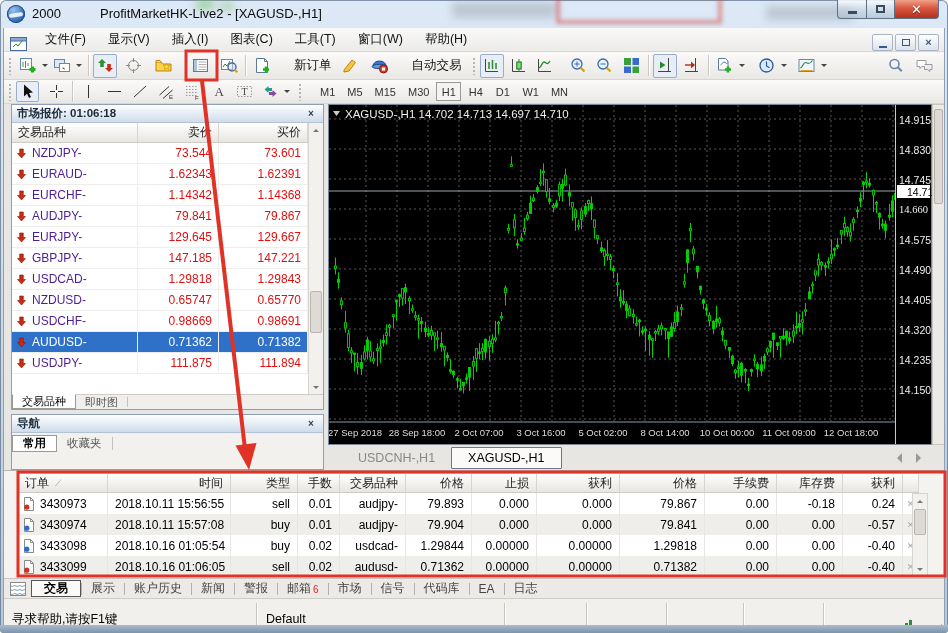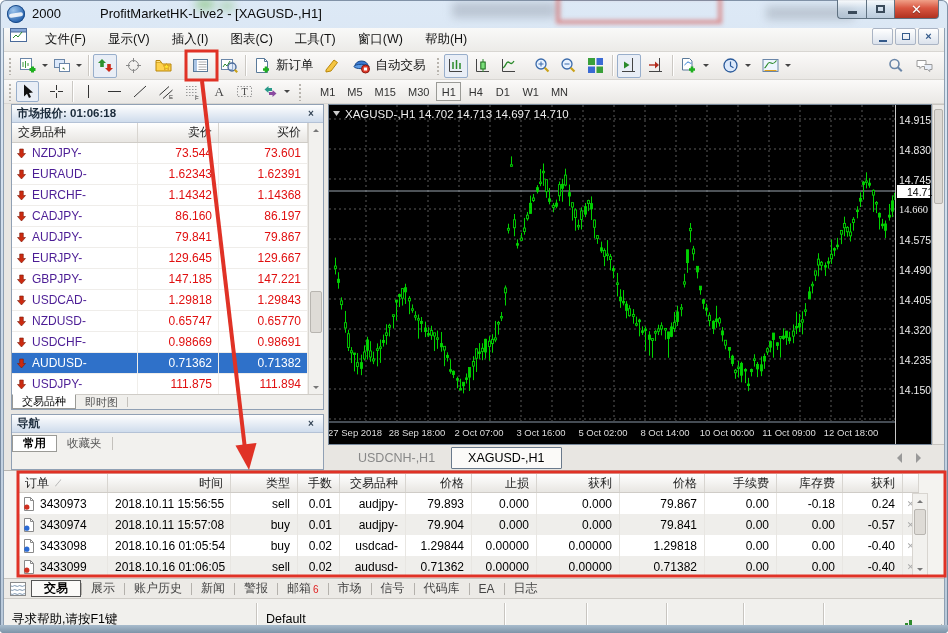--- a/index.html
+++ b/index.html
@@ -17,40 +17,40 @@
 .wb.min{width:29px;border-radius:0 0 0 4px;border-right:none}
 .wb.max{width:28px;border-right:none}
 .wb.close{width:45px;border-radius:0 0 4px 0;background:linear-gradient(#f0a088,#d95641 45%,#b03220)}
 .wb .bar{width:9px;height:3px;background:#3a4a5a;margin-top:6px}
 .wb .box{width:9px;height:8px;border:2px solid #3a4a5a}
 .wb .x{color:#fff;font-size:13px;font-weight:bold;text-shadow:0 1px 1px rgba(0,0,0,.4);line-height:1}
 
 .inner{position:absolute;top:28px;left:3px;right:3px;bottom:8px;background:#f0efec;border-left:1px solid #8fa0b2;border-right:1px solid #8fa0b2;overflow:hidden}
 .bottomedge{position:absolute;left:0;right:0;bottom:0;height:8px;background:linear-gradient(#a8bccd,#7e94a8);border-radius:0 0 4px 4px}
 
-.menubar{height:24px;background:linear-gradient(#f9f9f8,#ecebe8);border-bottom:1px solid #d8d6d2;display:flex;align-items:flex-start}
+.menubar{height:24px;background:linear-gradient(#f9f9f8,#ecebe8);border-bottom:1px solid #d8d6d2;display:flex;align-items:flex-end}
 .sysicon{width:17px;height:14px;margin:0 7px 0 6px}
 .mitem{font-size:12.5px;color:#111;padding:0 11px;height:100%;display:flex;align-items:center}
 .mdibtns{margin-left:auto;display:flex;gap:2px;padding-right:5px}
 .mdib{width:21px;height:17px;border:1px solid #aab4c4;border-radius:2px;background:linear-gradient(#ffffff,#dbe2ec);display:flex;align-items:center;justify-content:center;color:#345;font-size:10px}
 .mdib .bar{width:8px;height:2px;background:#345a8a;margin-top:8px}
 .mdib .box{width:8px;height:7px;border:1.5px solid #345a8a}
 .mdib .x{font-size:11px;font-weight:bold;color:#345a8a;line-height:1}
 
 .tb{background:linear-gradient(#fbfaf9,#eae8e5);border-bottom:1px solid #d8d6d2;display:flex;align-items:center}
 .tb1{height:28px}.tb2{height:24px}
 .grip{width:5px;height:18px;margin:0 3px 0 4px;background-image:radial-gradient(circle,#b8b4ae 1px,transparent 1.3px);background-size:4px 4px}
 .sep{width:1px;height:21px;background:#cbc8c3;box-shadow:1px 0 0 #fff;margin:0 4px}
 .tbtn{width:24px;height:24px;display:flex;align-items:center;justify-content:center;border:1px solid transparent;border-radius:2px;flex:none}
 .tb2 .tbtn{width:23px;height:21px}
 .tbtn.pressed{background:#e9eef6;border-color:#98aecb}
 .tbtn svg{width:17px;height:17px}
 .dd{width:10px;height:22px;display:flex;align-items:center;justify-content:center}
 .dd:after{content:"";border:3.5px solid transparent;border-top-color:#444;margin-top:3px}
-.tlabel{font-size:12.5px;color:#111;margin:0 6px 0 2px;white-space:nowrap}
+.tlabel{font-size:12.5px;color:#111;margin:0 6px 0 20px;white-space:nowrap}
 .tf{min-width:25px;height:19px;padding:0 4px;font-size:11px;color:#333;display:flex;align-items:center;justify-content:center;border:1px solid transparent;margin:0 1px}
 .tf.active{background:#f4f3f1;border-color:#9a9a96}
 
 .upper{position:relative;height:366px;background:#e8e6e2}
 .leftcol{position:absolute;left:7px;top:0;width:313px;height:366px}
 .panel{position:absolute;border:1px solid #90a0b4;background:#fff}
 .mwp{left:0;right:0;top:0;height:306px}
 .navp{left:0;right:0;top:310px;height:56px;background:#f2f1ee}
 .ptitle{height:18px;background:linear-gradient(#fefefe,#cfdcec);border-bottom:1px solid #b4c2d6;display:flex;align-items:center;padding:0 5px;font-size:11.5px;font-weight:bold;color:#1a2a3a}
 .px{margin-left:auto;font-size:10px;color:#345;width:14px;text-align:center;font-weight:bold}
@@ -461,30 +461,20 @@
                   </div>
                   <div class="mwrow">
                     <div class="sym">
                       <svg width="11" height="11" viewBox="0 0 11 11">
                         <polygon points="5.5,10 1.5,5.5 3.7,5.5 3.7,1 7.3,1 7.3,5.5 9.5,5.5" fill="#cc2a10" stroke="#7a1a08" stroke-width="0.6"></polygon>
                       </svg>
                       <span>EURCHF-</span>
                     </div>
                     <div class="pr">1.14342</div>
                     <div class="pr">1.14368</div>
-                  </div>
-                  <div class="mwrow">
-                    <div class="sym">
-                      <svg width="11" height="11" viewBox="0 0 11 11">
-                        <polygon points="5.5,10 1.5,5.5 3.7,5.5 3.7,1 7.3,1 7.3,5.5 9.5,5.5" fill="#cc2a10" stroke="#7a1a08" stroke-width="0.6"></polygon>
-                      </svg>
-                      <span>CADJPY-</span>
-                    </div>
-                    <div class="pr">86.160</div>
-                    <div class="pr">86.197</div>
                   </div>
                   <div class="mwrow">
                     <div class="sym">
                       <svg width="11" height="11" viewBox="0 0 11 11">
                         <polygon points="5.5,10 1.5,5.5 3.7,5.5 3.7,1 7.3,1 7.3,5.5 9.5,5.5" fill="#cc2a10" stroke="#7a1a08" stroke-width="0.6"></polygon>
                       </svg>
                       <span>AUDJPY-</span>
                     </div>
                     <div class="pr">79.841</div>
                     <div class="pr">79.867</div>

